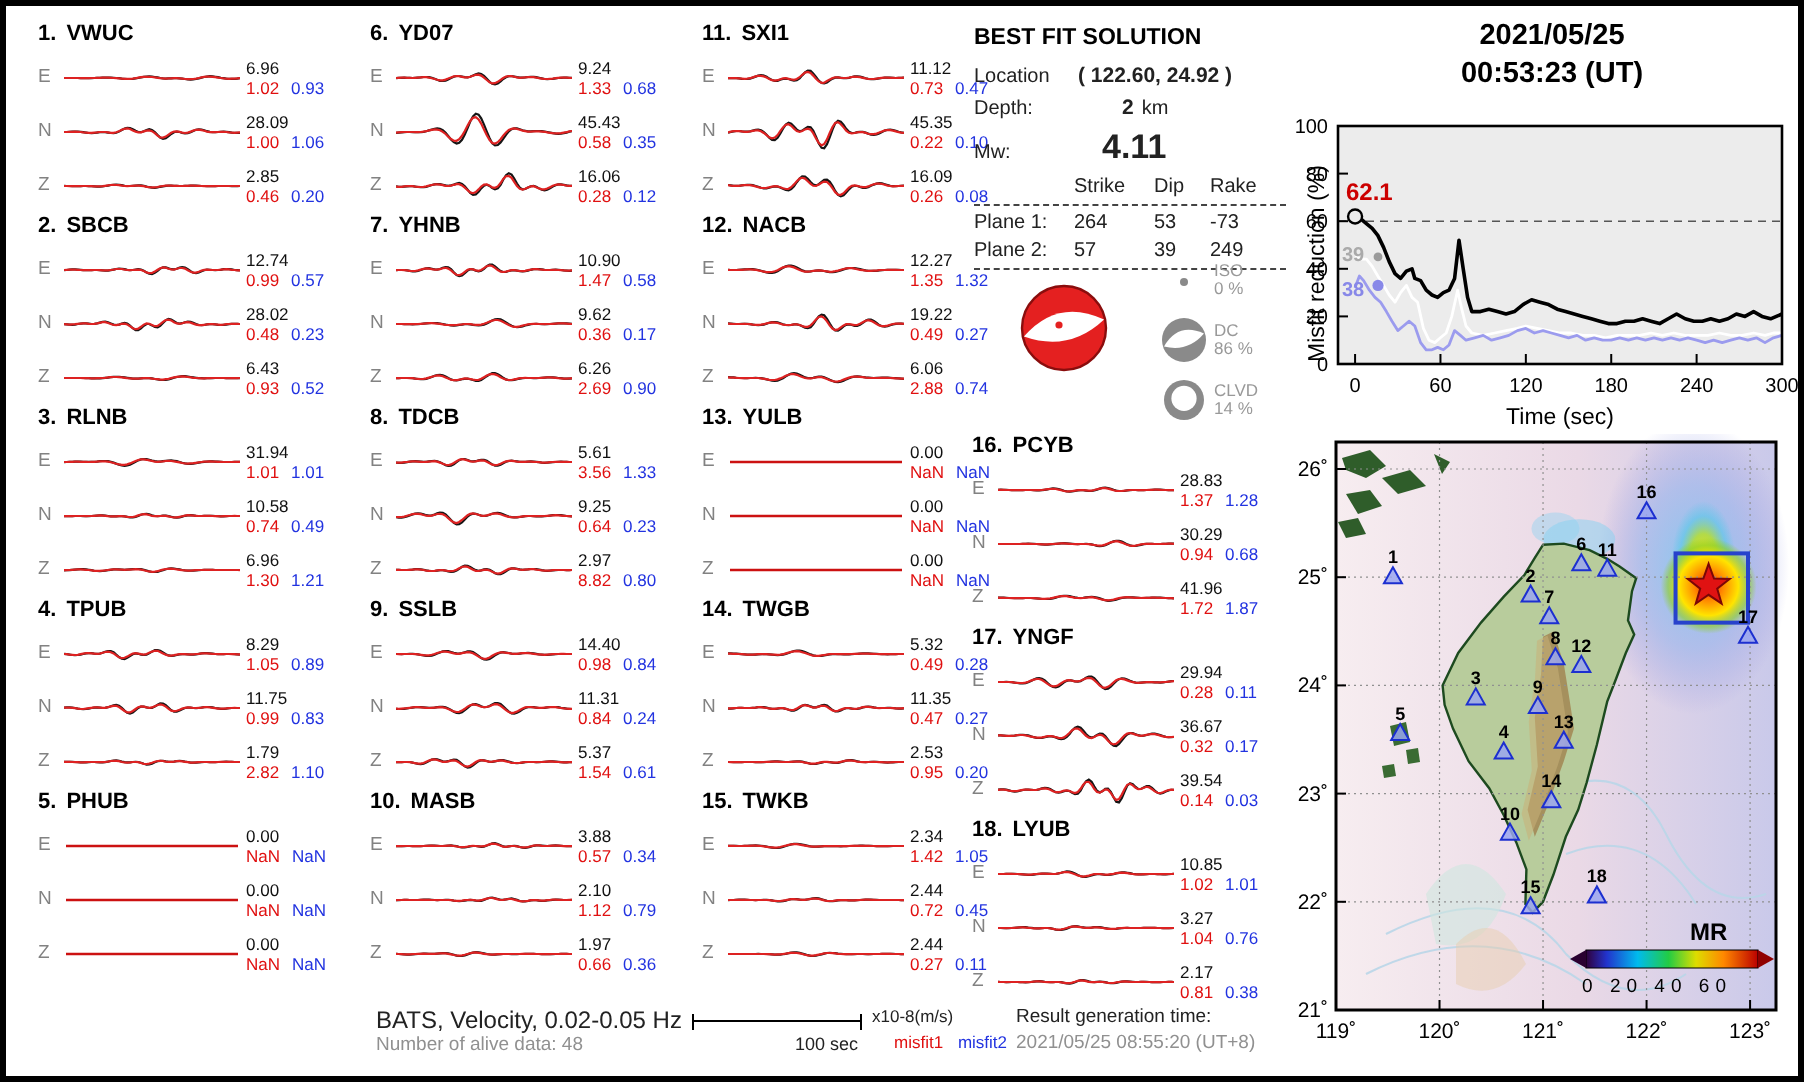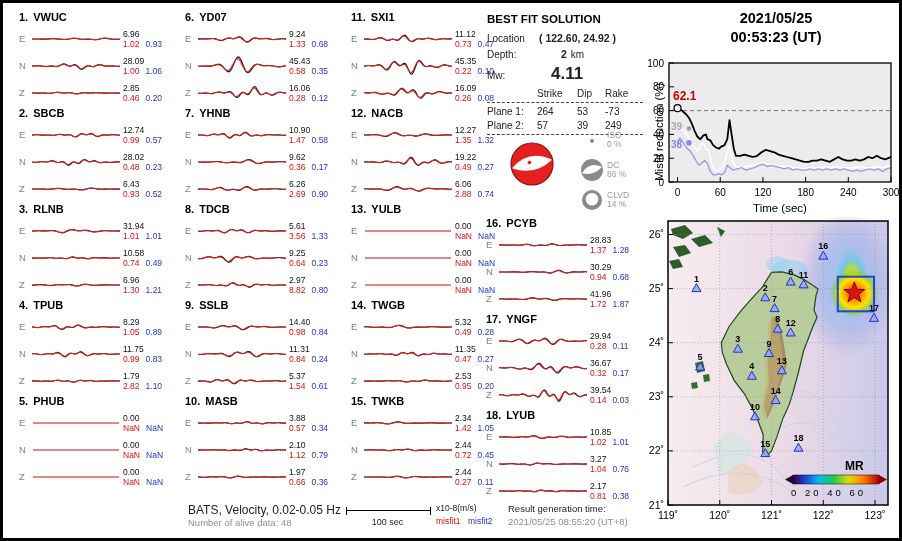--- a/index.html
+++ b/index.html
@@ -44,23 +44,23 @@
   .ylab{position:absolute;left:20px;top:172px;transform:rotate(-90deg);transform-origin:0 0;
         font-size:11.5px;white-space:nowrap;color:#000;}
   
   .map{position:absolute;left:630px;top:214px;width:272px;height:324px;}
   
   .f-bats{position:absolute;left:185px;top:500px;font-size:12px;color:#222;}
   .f-alive{position:absolute;left:185px;top:514px;font-size:9.5px;color:#909090;}
   .f-scalebar{position:absolute;left:343px;top:504px;width:83px;height:8px;
               border-left:1px solid #000;border-right:1px solid #000;}
   .f-scalebar::after{content:'';position:absolute;left:0;right:0;top:3px;border-top:1px solid #000;}
-  .f-scale-label{position:absolute;left:343px;top:514px;width:83px;text-align:center;font-size:9px;color:#222;}
+  .f-scale-label{position:absolute;left:343px;top:514px;width:83px;text-align:right;font-size:9px;color:#222;}
   .f-unit{position:absolute;left:433px;top:500px;font-size:8.5px;color:#222;}
-  .f-misfits{position:absolute;left:433px;top:513px;font-size:8.5px;}
+  .f-misfits{position:absolute;left:444px;top:513px;font-size:8.5px;}
   .f-misfits .fm1{color:#e01010;}
   .f-misfits .fm2{color:#2233e0;margin-left:5px;}
   .f-res-label{position:absolute;left:505px;top:500px;font-size:9.5px;color:#222;}
   .f-res-val{position:absolute;left:505px;top:513px;font-size:9.5px;color:#909090;}
 </style>
 </head>
 <body>
 
 <div class="frame">
 

